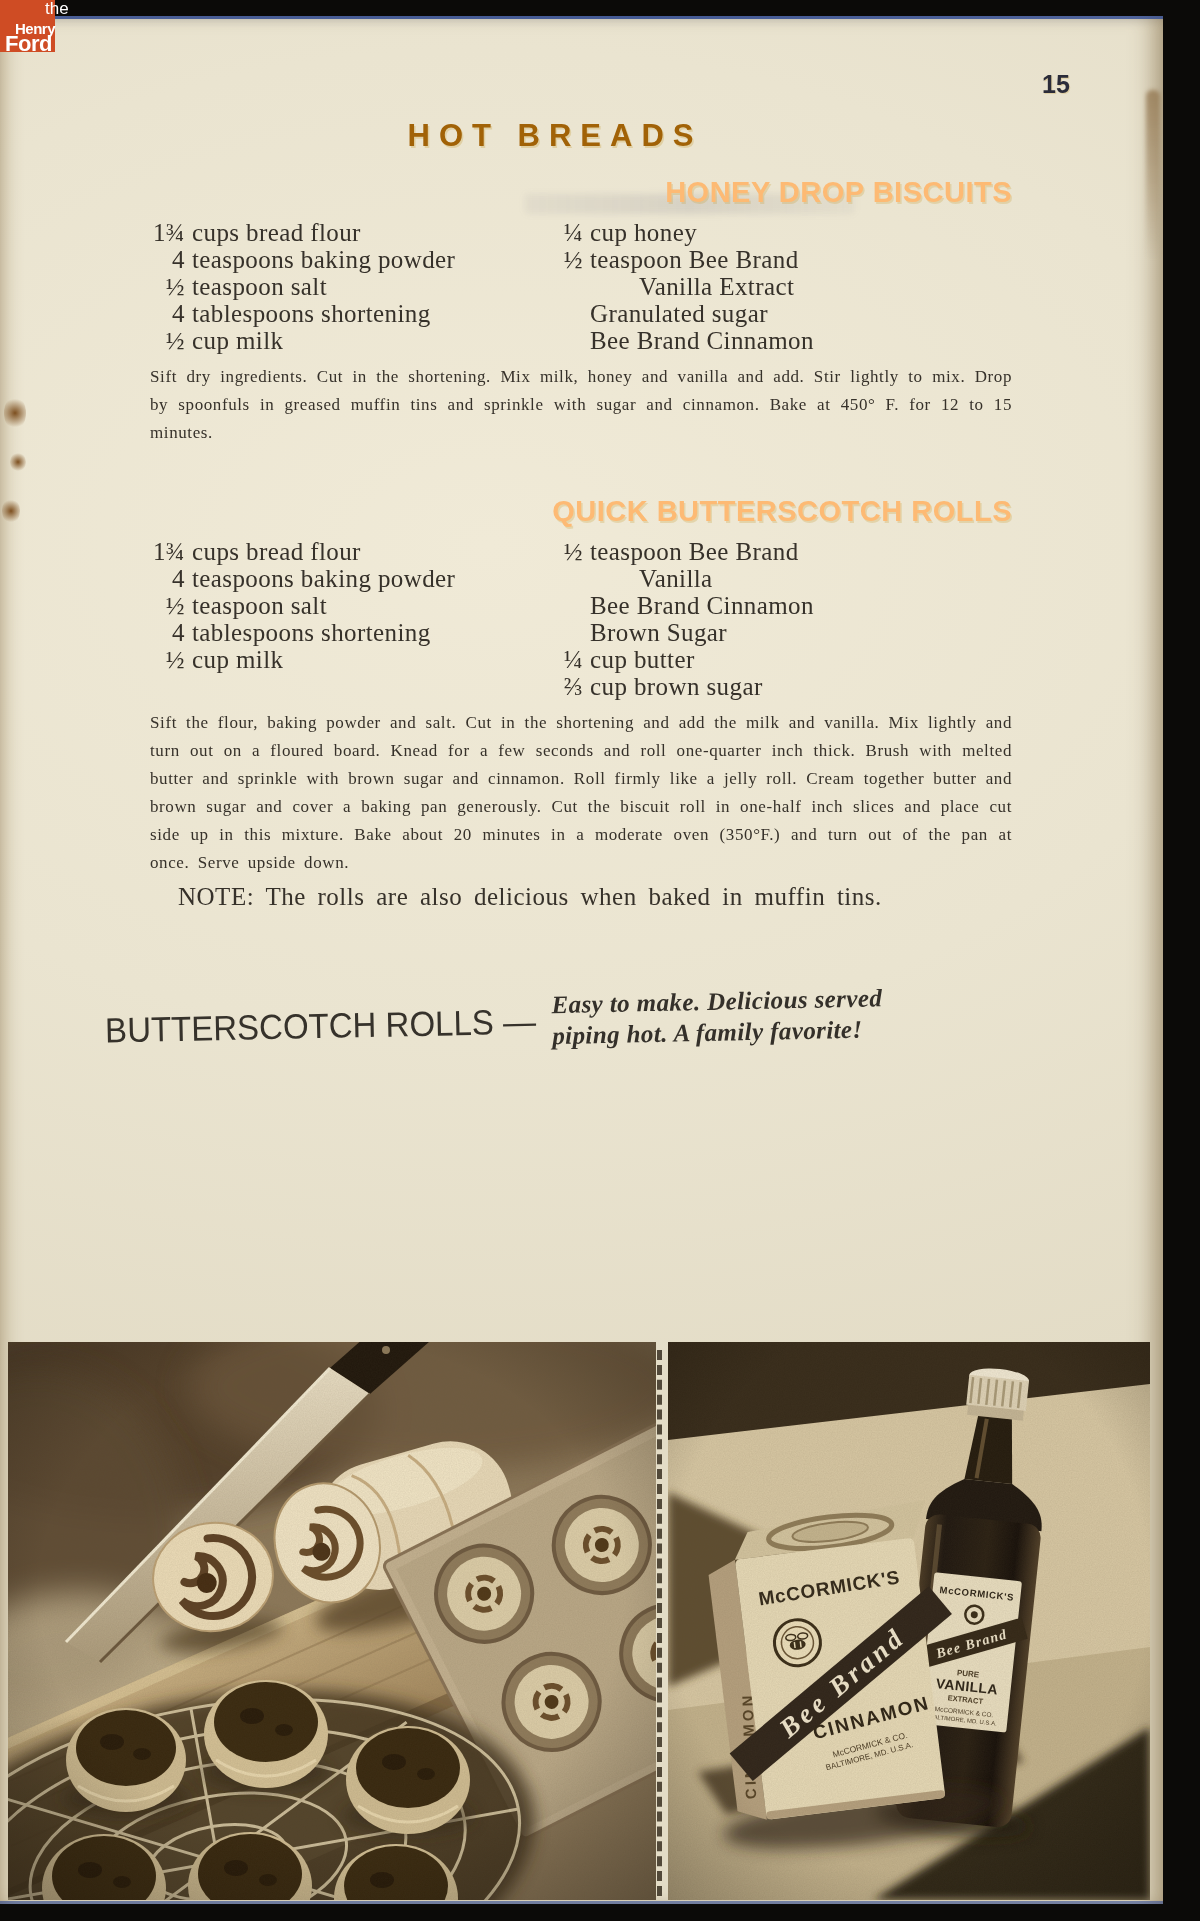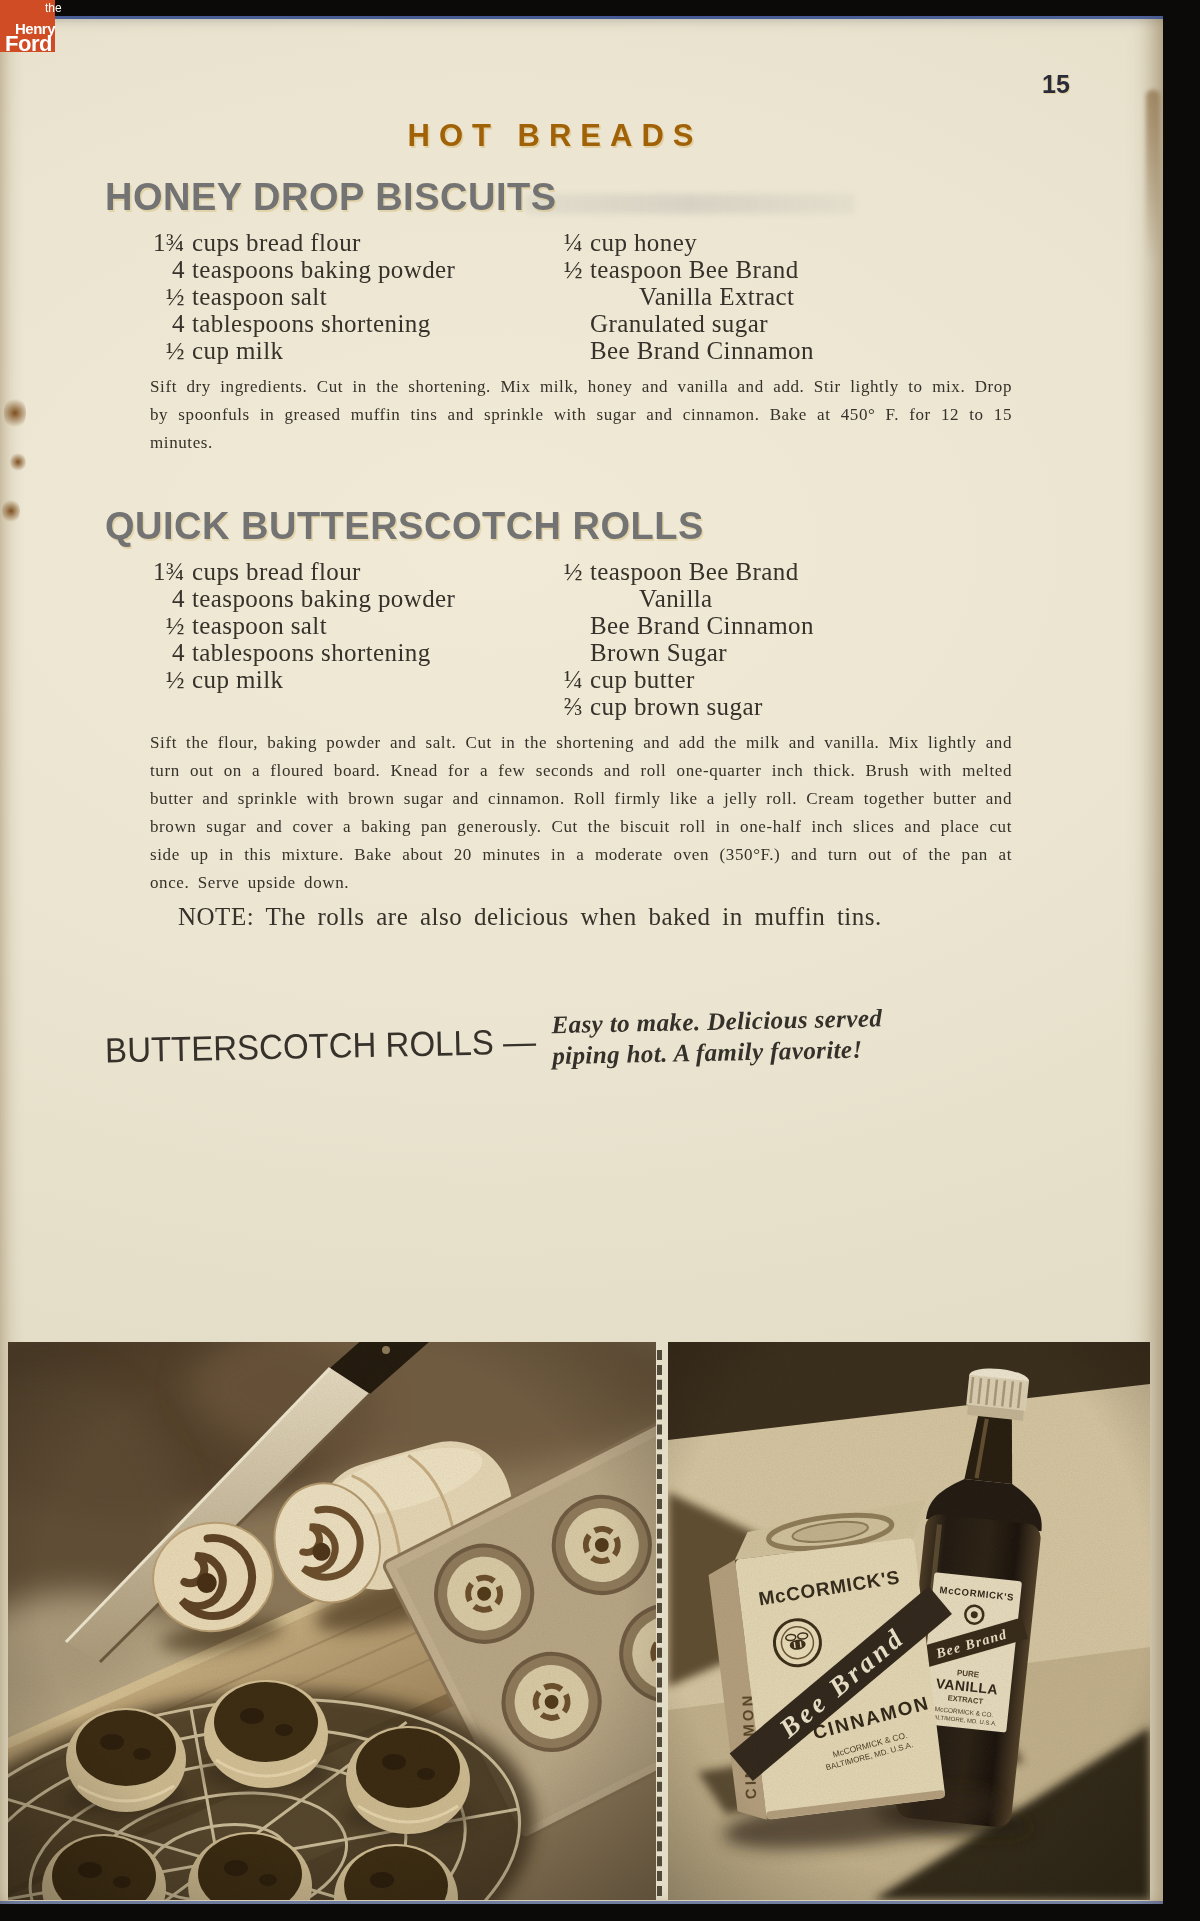--- a/index.html
+++ b/index.html
@@ -35,41 +35,42 @@
     background:radial-gradient(circle,#7d4f1f 0%,rgba(125,79,31,0) 70%);}
   .ghost{position:absolute;filter:blur(3px);border-radius:4px;
     background:linear-gradient(90deg,rgba(95,95,115,.07),rgba(95,95,115,.14),rgba(95,95,115,.05));}
 
   
   .hf-logo{
     position:absolute;left:0;top:0;width:55px;height:52px;z-index:6;
     background:#cf4c24;color:#fff;box-sizing:border-box;padding:4px 0 0 5px;
     font-family:"Liberation Sans",sans-serif;
   }
-  .hf-logo .l1{font-size:12px;line-height:9px;padding-left:40px;}
+  .hf-logo .l1{font-size:17px;line-height:9px;padding-left:40px;}
   .hf-logo .l2{font-size:15px;font-weight:700;line-height:15px;margin-left:10px;letter-spacing:-.5px;margin-top:8px;}
   .hf-logo .l3{font-size:22px;font-weight:700;line-height:16px;letter-spacing:-.5px;}
 
   
   .pagenum{
     position:absolute;left:1042px;top:70px;
     font-family:"Liberation Sans",sans-serif;font-weight:700;font-size:25px;
     color:#2b2c39;text-shadow:1px 1px 0 rgba(200,160,60,.3);
   }
   .title{
     position:absolute;left:0;top:118px;width:1110px;text-align:center;
     font-family:"Liberation Sans",sans-serif;font-weight:700;font-size:31px;
     letter-spacing:9px;color:#a16207;
     text-shadow:1.5px 1.5px 0 rgba(200,160,60,.3);
   }
   .content{position:absolute;left:105px;top:176px;width:907px;color:#36312a;}
   .rhead{
-    font-family:"Liberation Sans",sans-serif;font-weight:700;font-size:38px;
-    letter-spacing:.5px;color:#737373;margin:0 0 10px 0;
+    font-family:"Liberation Sans",sans-serif;font-weight:700;font-size:29px;
+    letter-spacing:.5px;color:#fdba74;margin:0 0 10px 0;
     text-shadow:1.5px 1.5px 0 rgba(200,160,60,.28);
+    text-align:right;
   }
   .rhead.second{margin-top:48px;}
   .ings{display:flex;}
   .col-l{width:452px;flex:none;}
   .col-r{flex:1;}
   .ing-row{display:flex;font-size:25px;line-height:27px;letter-spacing:.4px;}
   .col-l .q{width:80px;text-align:right;flex:none;}
   .col-r .q{width:26px;text-align:right;flex:none;}
   .ing-row .t{padding-left:7px;}
   .ing-row.ind2 .t{padding-left:56px;}

